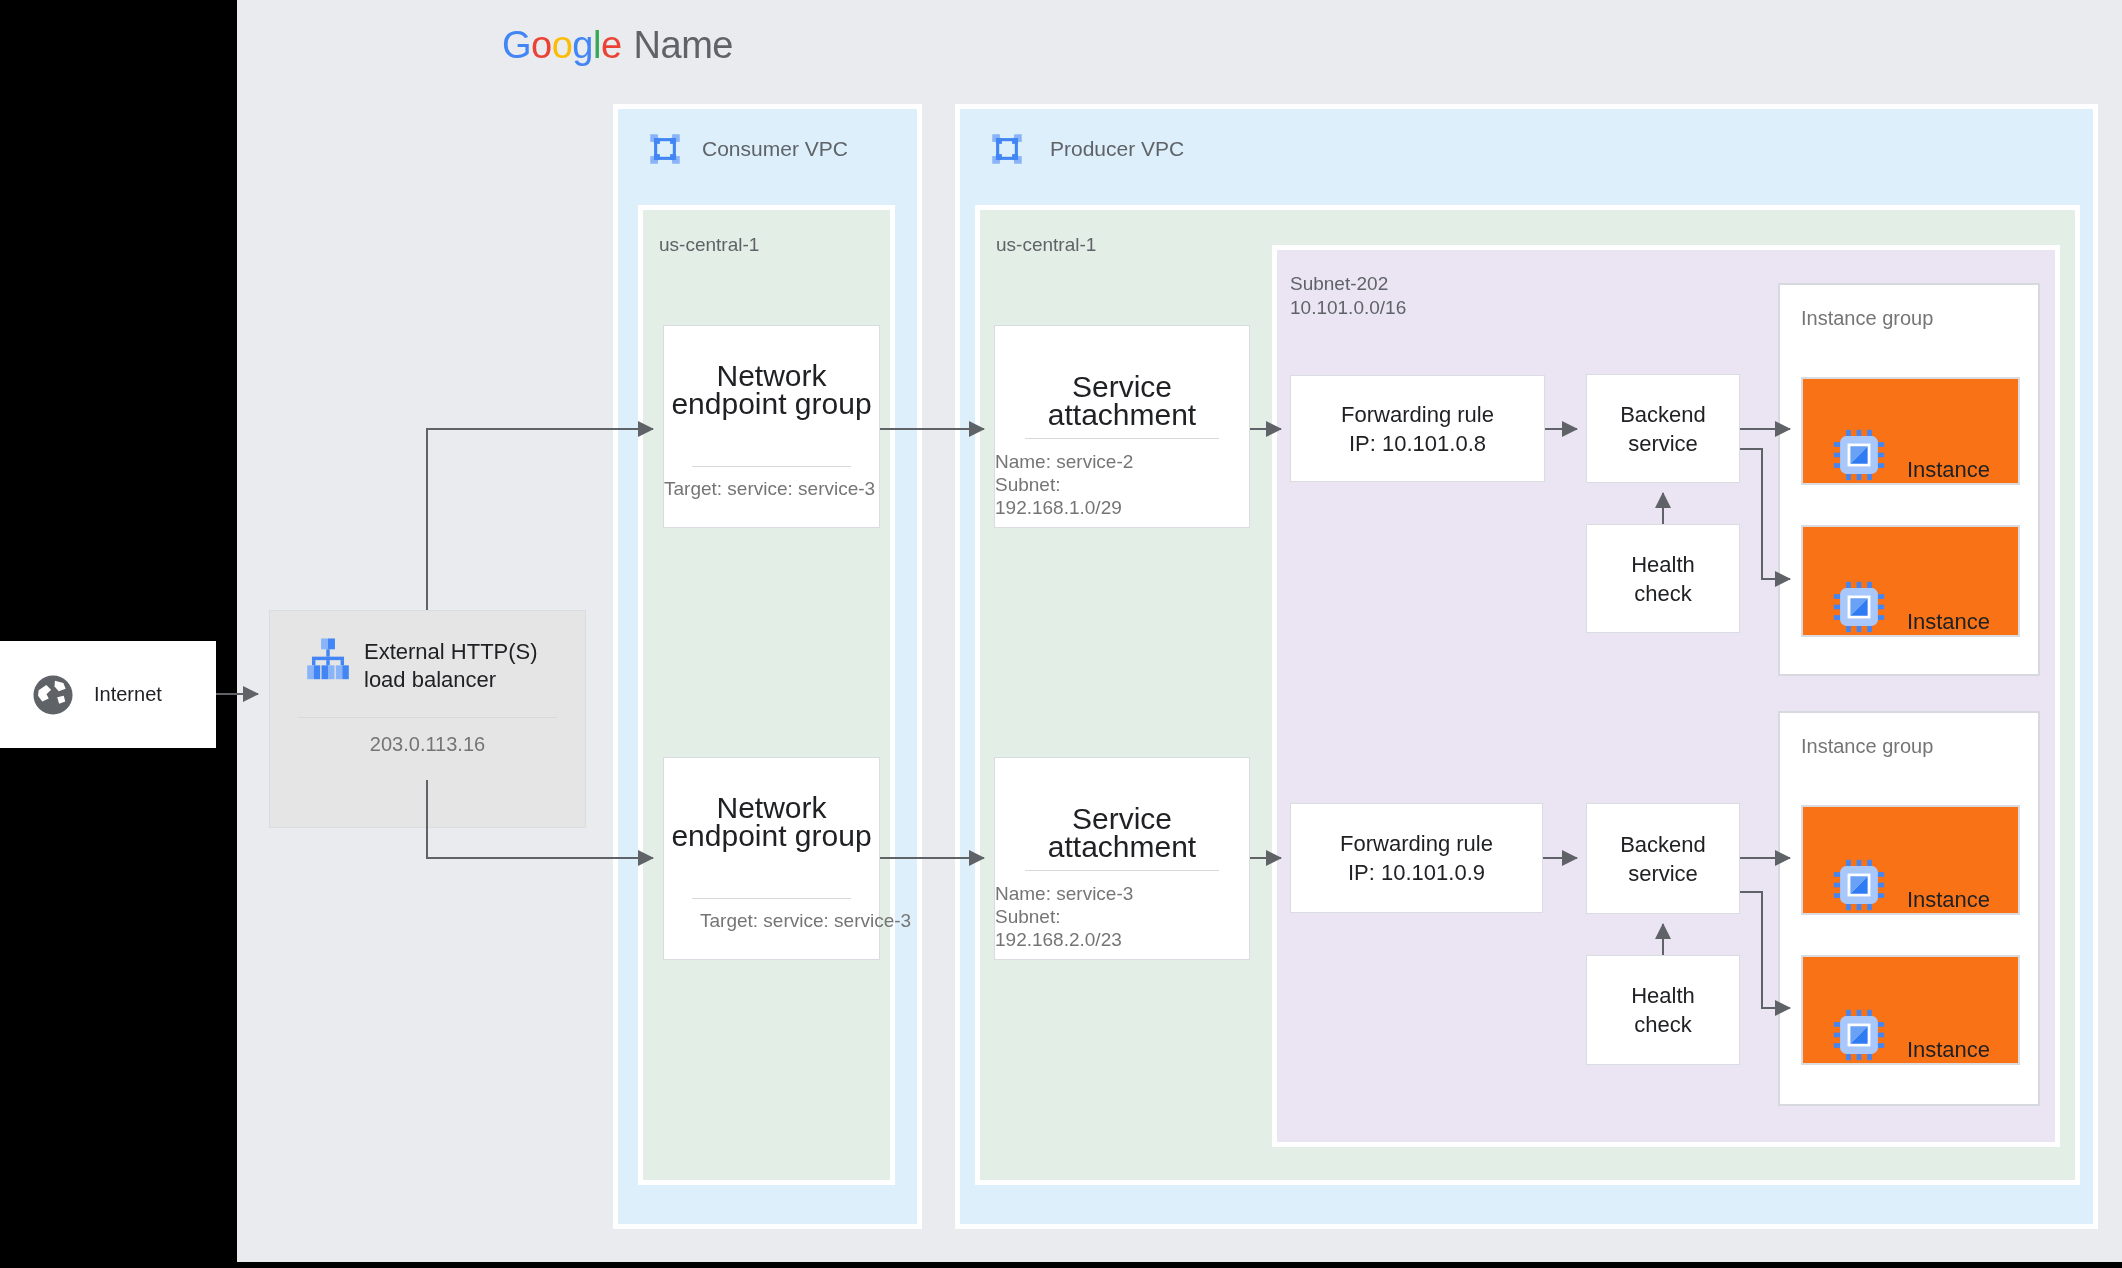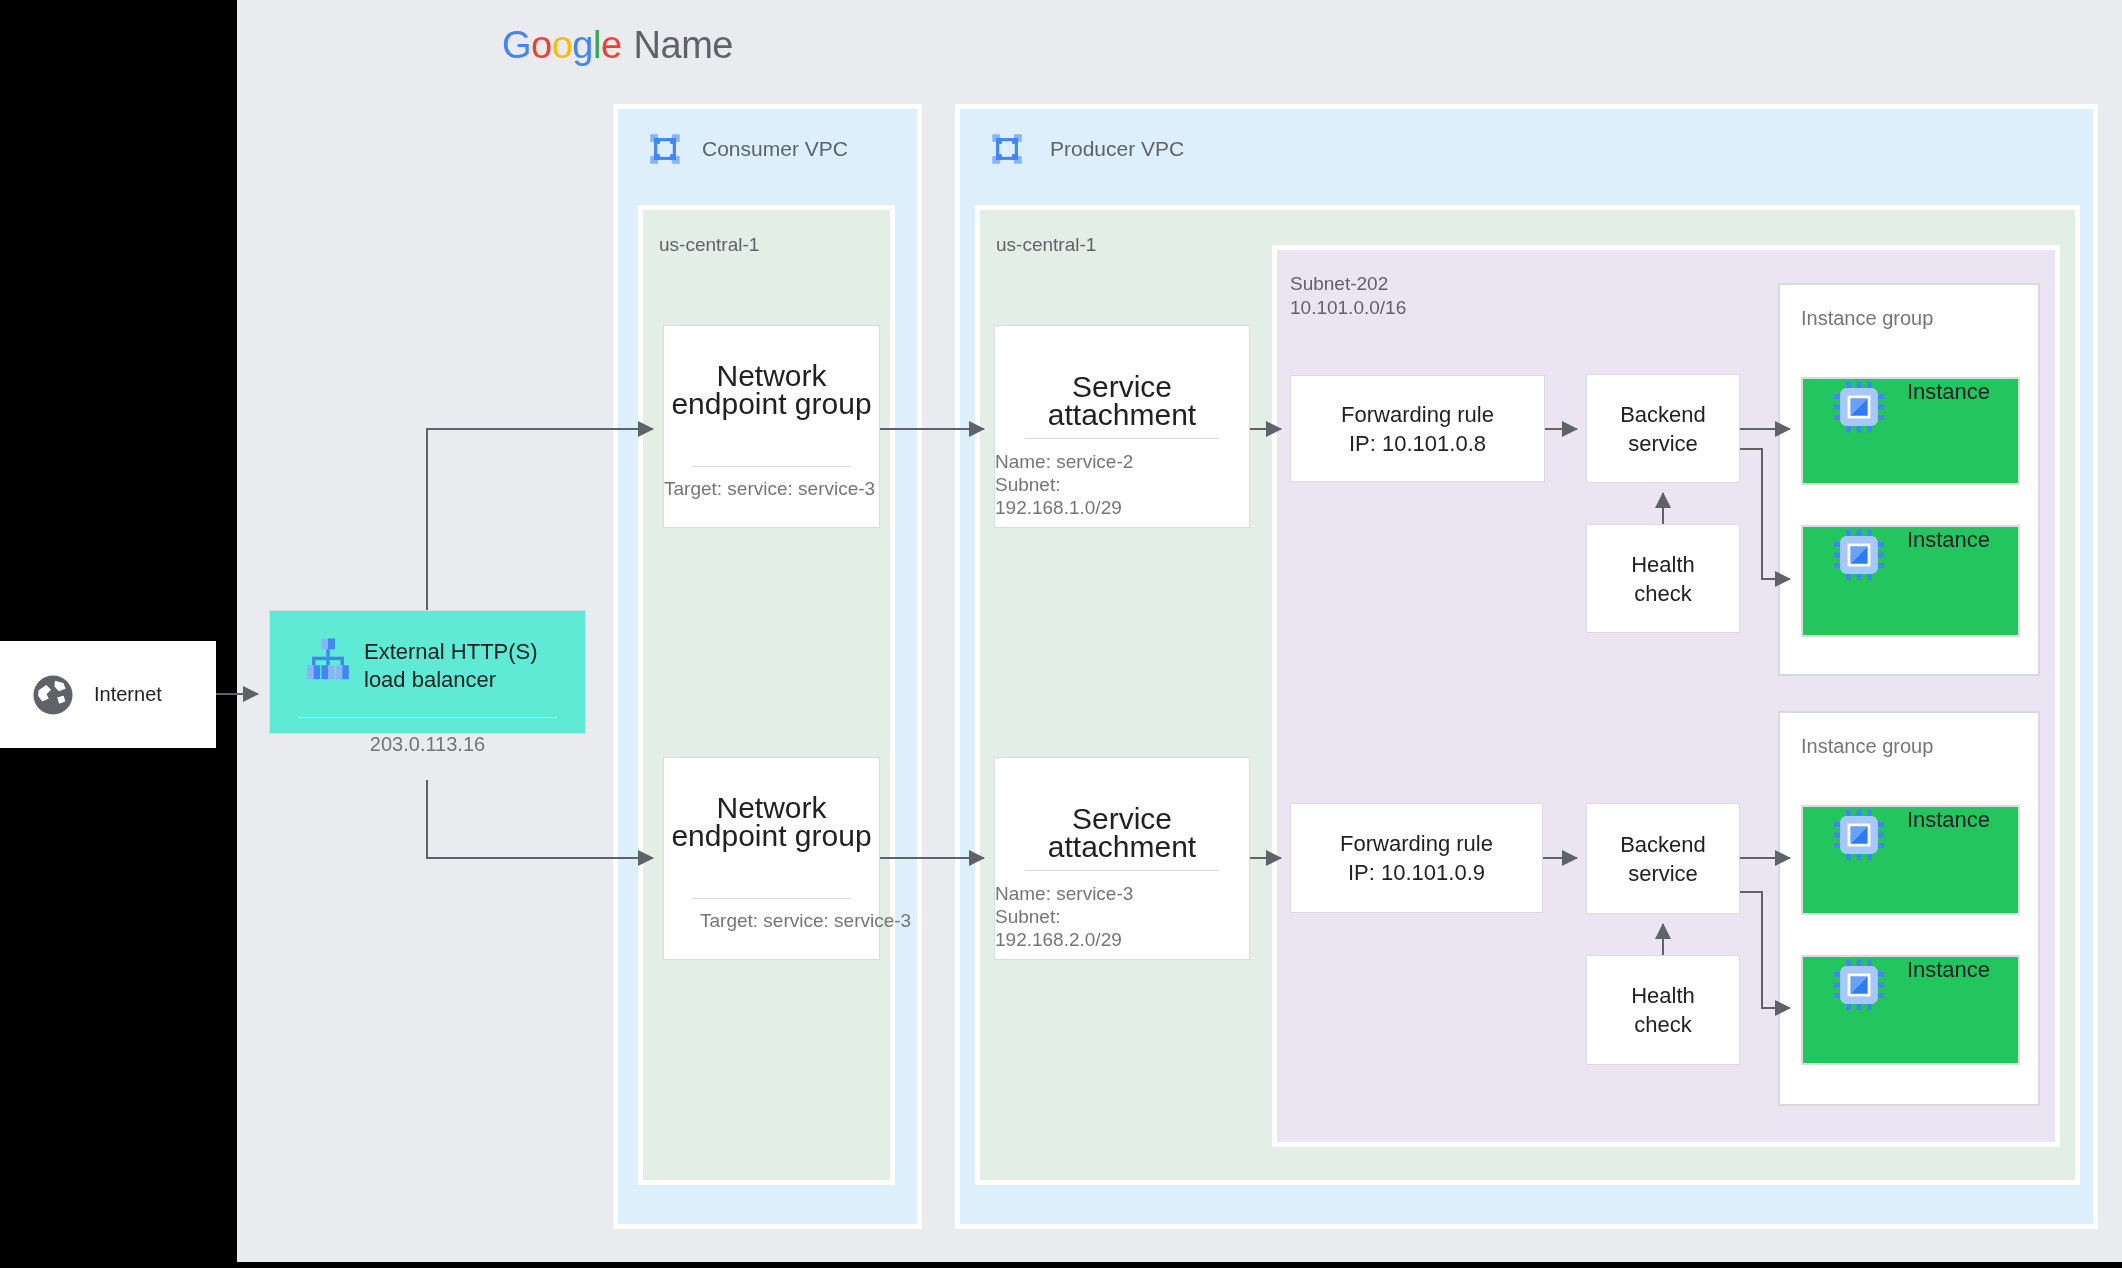--- a/index.html
+++ b/index.html
@@ -28,27 +28,27 @@
   
   .box{position:absolute;background:#fff;border:1px solid #d9dce1;box-sizing:border-box;}
   .box-title{position:absolute;left:0;width:100%;text-align:center;font-size:30px;line-height:28px;color:#202124;}
   .divider{position:absolute;border-top:1px solid #d7dadd;}
   .box-sub{position:absolute;left:0;width:100%;font-size:19px;line-height:23px;color:#757575;}
   .flex-center{display:flex;align-items:center;justify-content:center;text-align:center;font-size:22px;line-height:29px;color:#202124;}
 
   
   .ig-panel{position:absolute;background:#fff;border:2px solid #d6d9dd;box-sizing:border-box;}
   .ig-label{position:absolute;left:21px;top:22px;font-size:20px;color:#757575;}
-  .inst{position:absolute;background:#22c55e;border:2px solid #dadce0;box-sizing:border-box;display:flex;align-items:flex-start;justify-content:center;gap:20px;}
+  .inst{position:absolute;background:#f97316;border:2px solid #dadce0;box-sizing:border-box;display:flex;align-items:flex-end;justify-content:center;gap:20px;}
   .inst-label{font-size:22px;color:#202124;}
 
   
   .inet{position:absolute;left:0;top:641px;width:216px;height:107px;background:#fff;display:flex;align-items:center;gap:18px;padding-left:30px;box-sizing:border-box;}
   .inet-label{font-size:20px;color:#202124;}
-  .lb{position:absolute;left:269px;top:610px;width:317px;height:124px;background:#5eead4;border:1px solid #d9dce1;box-sizing:border-box;}
+  .lb{position:absolute;left:269px;top:610px;width:317px;height:218px;background:#e5e5e5;border:1px solid #d9dce1;box-sizing:border-box;}
   .lb-icon{position:absolute;left:32px;top:24px;}
   .lb-title{position:absolute;left:94px;top:27px;font-size:22px;line-height:28px;color:#202124;}
   .lb-ip{position:absolute;left:0;top:122px;width:100%;text-align:center;font-size:20px;color:#757575;}
 
   svg.overlay{position:absolute;left:0;top:0;pointer-events:none;}
   .icon{flex:0 0 auto;display:block;}
 </style>
 </head>
 <body>
 
@@ -177,21 +177,21 @@
     <div>192.168.1.0/29</div>
   </div>
 </div>
 
 <div class="box" style="left:994px;top:757px;width:256px;height:203px;">
   <div class="box-title" style="top:47px;">Service attachment</div>
   <div class="divider" style="left:12%;width:76%;top:112px;"></div>
   <div class="box-sub" style="top:124px;">
     <div>Name: service-3</div>
     <div>Subnet:</div>
-    <div>192.168.2.0/29</div>
+    <div>192.168.2.0/23</div>
   </div>
 </div>
 
 <div class="box flex-center" style="left:1290px;top:375px;width:255px;height:107px;">
   <div>
     <div>Forwarding rule</div>
     <div>IP: 10.101.0.8</div>
   </div>
 </div>
 <div class="box flex-center" style="left:1290px;top:803px;width:253px;height:110px;">

